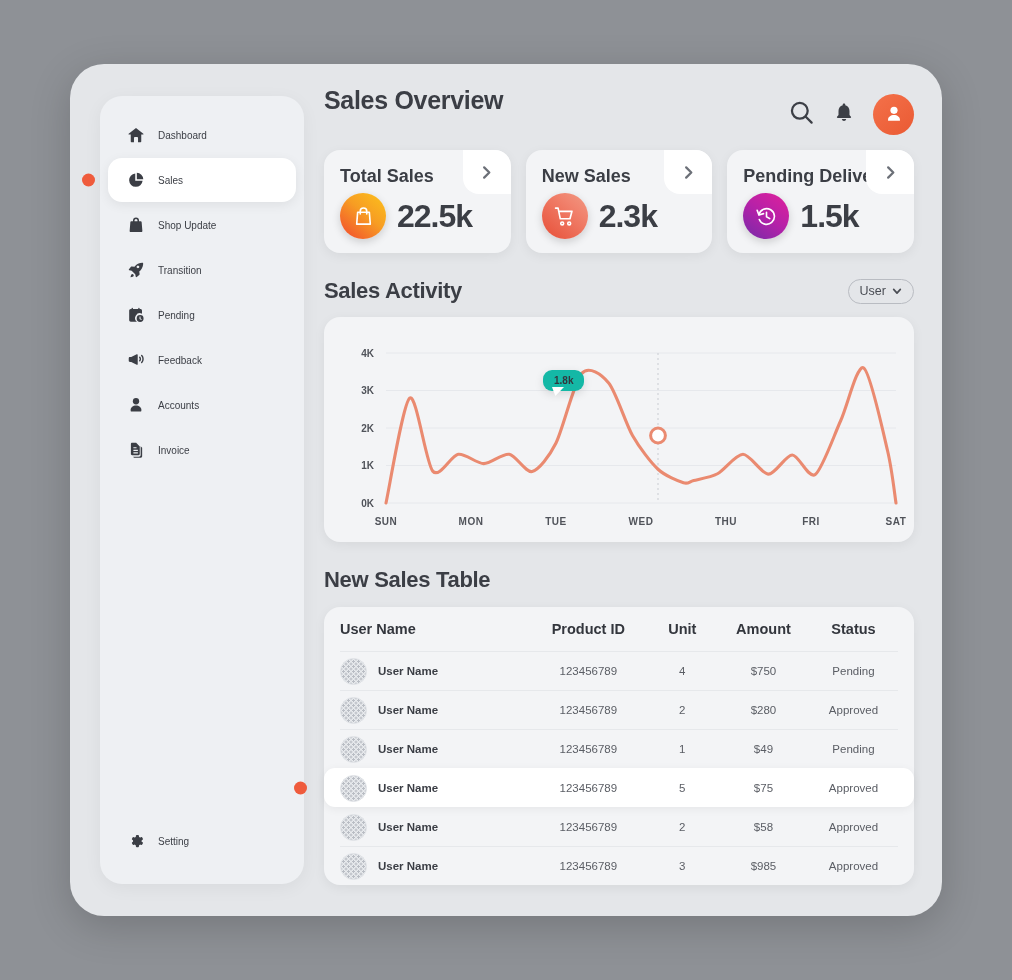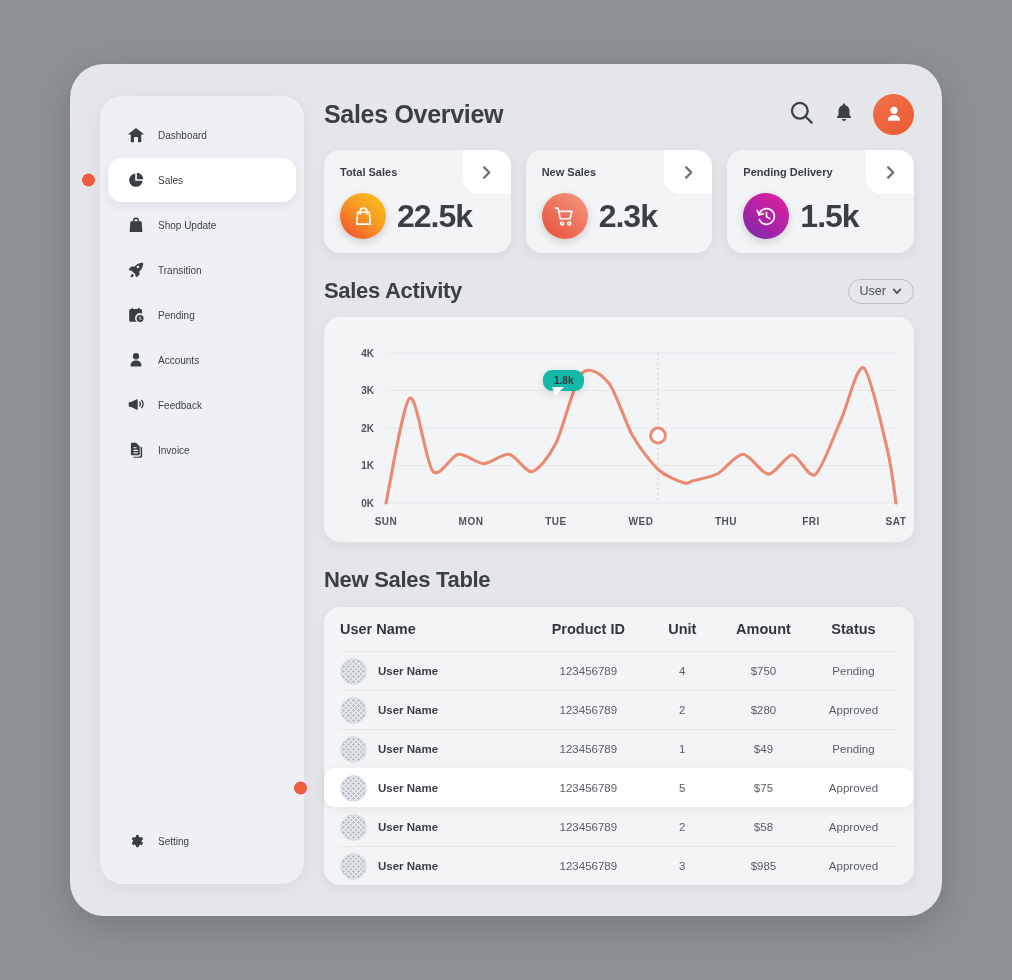--- a/index.html
+++ b/index.html
@@ -59,21 +59,21 @@
     position: absolute; bottom: 20px; left: 0; right: 0;
   }
 
   
   #main {
     position: absolute;
     left: 254px; top: 22px;
     width: 590px; height: 810px;
   }
 
-  .topbar { display: flex; align-items: center; height: 56px; }
+  .topbar { display: flex; height: 56px; }
   #page-title { font-size: 25px; font-weight: bold; color: #3b3e45; letter-spacing: -.3px; }
   .topbar-actions { margin-left: auto; display: flex; align-items: center; gap: 18px; }
   #search-icon svg { width: 27px; height: 27px; }
   #bell-icon svg { width: 22px; height: 24px; fill: #3c3f46; }
   #avatar {
     width: 41px; height: 41px; border-radius: 50%;
     background: linear-gradient(140deg, #f4714a, #ea5a33);
     display: flex; align-items: center; justify-content: center;
   }
   #avatar svg { width: 22px; height: 22px; fill: #ffffff; }
@@ -83,21 +83,21 @@
   .stat-card {
     position: relative;
     width: 187px; height: 103px;
     background: #f3f4f6;
     border-radius: 16px;
     box-shadow: 0 3px 12px rgba(0,0,0,.06);
     overflow: hidden;
   }
   .stat-label {
     position: absolute; left: 16px; top: 16px;
-    font-size: 11px; font-weight: bold; color: #3b3e45;
+    font-size: 18px; font-weight: bold; color: #3b3e45;
   }
   .card-notch {
     position: absolute; right: 0; top: 0;
     width: 48px; height: 44px;
     background: #ffffff;
     border-bottom-left-radius: 16px;
     display: flex; align-items: center; justify-content: center;
   }
   .card-notch svg { width: 15px; height: 15px; stroke: #6c7078; stroke-width: 2.4; fill: none; stroke-linecap: round; stroke-linejoin: round; }
   .stat-bottom {
@@ -251,34 +251,34 @@
             <svg viewBox="0 0 24 24">
               <path d="M7 2.2c-.5 0-.9.4-.9.9v1H5c-1.2 0-2.1 1-2.1 2.1v12.6c0 1.2 1 2.1 2.1 2.1h8.3A6.3 6.3 0 0 1 20 10.3V6.2c0-1.2-1-2.1-2.1-2.1h-1.1v-1c0-.5-.4-.9-.9-.9s-.9.4-.9.9v1H7.9v-1c0-.5-.4-.9-.9-.9z"></path>
               <path d="M17.5 12a4.6 4.6 0 1 0 0 9.2 4.6 4.6 0 0 0 0-9.2zm.5 4.5 1.7 1.1-.7 1.1-2.3-1.5V14h1.3z"></path>
             </svg>
           </span>
           <span>Pending</span>
         </div>
         <div class="nav-item">
           <span class="nav-icon">
             <svg viewBox="0 0 24 24">
+              <path d="M13 4.3 5.6 8H3.9c-.9 0-1.6.7-1.6 1.6v3.4c0 .9.7 1.6 1.6 1.6h1.7l7.4 3.7c.6.3 1.3-.1 1.3-.8V5.1c0-.7-.7-1.1-1.3-.8z"></path>
+              <path d="M17 8.5c.5.5.8 1.3.8 2.2s-.3 1.7-.8 2.2M19.6 6.1c1.1 1.1 1.8 2.8 1.8 4.6s-.7 3.5-1.8 4.6" stroke="#3b3e45" stroke-width="1.9" fill="none" stroke-linecap="round"></path>
+            </svg>
+          </span>
+          <span>Feedback</span>
+        </div>
+        <div class="nav-item">
+          <span class="nav-icon">
+            <svg viewBox="0 0 24 24">
               <circle cx="12" cy="7" r="4.2"></circle>
               <path d="M12 12.8c-4 0-7.2 2.6-7.2 5.7 0 .9.2 1.6.5 2.2h13.4c.3-.6.5-1.3.5-2.2 0-3.1-3.2-5.7-7.2-5.7z"></path>
             </svg>
           </span>
           <span>Accounts</span>
-        </div>
-        <div class="nav-item">
-          <span class="nav-icon">
-            <svg viewBox="0 0 24 24">
-              <path d="M13 4.3 5.6 8H3.9c-.9 0-1.6.7-1.6 1.6v3.4c0 .9.7 1.6 1.6 1.6h1.7l7.4 3.7c.6.3 1.3-.1 1.3-.8V5.1c0-.7-.7-1.1-1.3-.8z"></path>
-              <path d="M17 8.5c.5.5.8 1.3.8 2.2s-.3 1.7-.8 2.2M19.6 6.1c1.1 1.1 1.8 2.8 1.8 4.6s-.7 3.5-1.8 4.6" stroke="#3b3e45" stroke-width="1.9" fill="none" stroke-linecap="round"></path>
-            </svg>
-          </span>
-          <span>Feedback</span>
         </div>
         <div class="nav-item">
           <span class="nav-icon">
             <svg viewBox="0 0 24 24">
               <path d="M6.8 2.4c-.9 0-1.6.7-1.6 1.6v13.3c0 .9.7 1.6 1.6 1.6h8.6c.9 0 1.6-.7 1.6-1.6V7.2l-4.8-4.8zM8.5 8.2h4.2v1.6H8.5zm0 3.4h6v1.6h-6zm0 3.4h6v1.6h-6z"></path>
               <path d="M18.2 7v11.7c0 1.3-1 2.3-2.3 2.3H8.3c.3.8 1 1.4 1.9 1.4h7.9c1.2 0 2.1-1 2.1-2.1V9.1z"></path>
             </svg>
           </span>
           <span>Invoice</span>
         </div>

